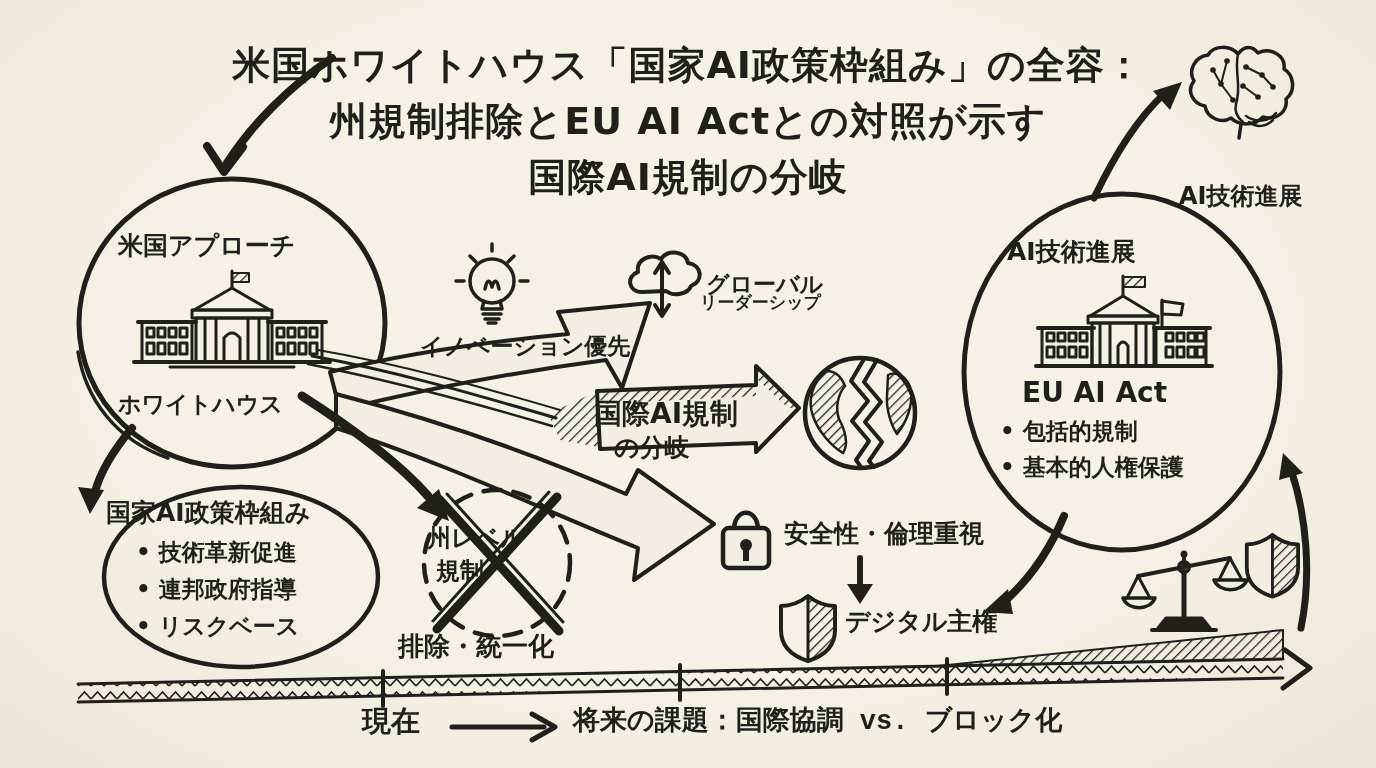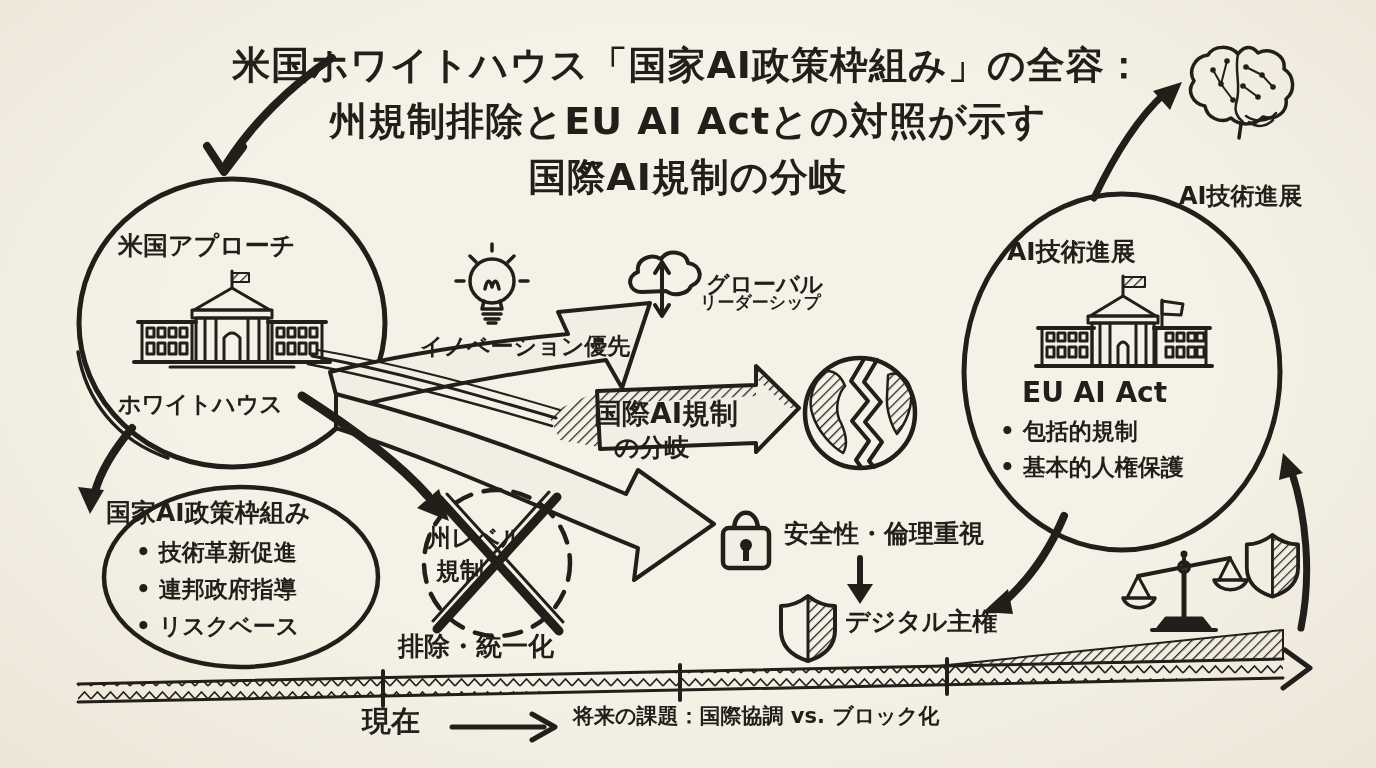--- a/index.html
+++ b/index.html
@@ -26,21 +26,21 @@
   [data-name="state-regulation-line-1"]{left:427px;top:522px;width:140px;font-size:24px;}
   [data-name="state-regulation-line-2"]{left:427px;top:555px;width:140px;font-size:24px;margin-left:9px;}
   [data-name="state-regulation-caption"]{left:398px;top:629px;width:198px;font-size:26px;}
   [data-name="safety-label"]{left:772px;top:517px;font-size:25px;margin-left:12px;}
   [data-name="digital-sovereignty-label"]{left:845px;top:605px;font-size:25px;}
   [data-name="eu-approach-heading"]{left:1007px;top:235px;width:230px;font-size:25px;}
   [data-name="eu-ai-act-label"]{left:1022px;top:376px;width:200px;font-size:28px;}
   [data-name="eu-items"]{left:1000px;top:413px;font-size:23px;line-height:36px;}
   [data-name="ai-progress-label"]{left:1179px;top:140px;font-size:24px;margin-top:40px;}
   [data-name="timeline-now-label"]{left:362px;top:702px;font-size:29px;font-family:Liberation Serif, serif;}
-  [data-name="timeline-future-label"]{left:573px;top:702px;font-size:21px;}
+  [data-name="timeline-future-label"]{left:573px;top:702px;font-size:27px;font-family:Liberation Mono, monospace;}
 </style>
 </head>
 <body>
 
 <div class="canvas" data-name="infographic-canvas">
 
 <svg width="1376" height="768" viewBox="0 0 1376 768" data-name="drawing-layer">
   <defs>
     <pattern id="hatch" patternUnits="userSpaceOnUse" width="7" height="7" patternTransform="rotate(45)">
       <line x1="0" y1="0" x2="0" y2="7" stroke="#26231f" stroke-width="2.6"></line>

